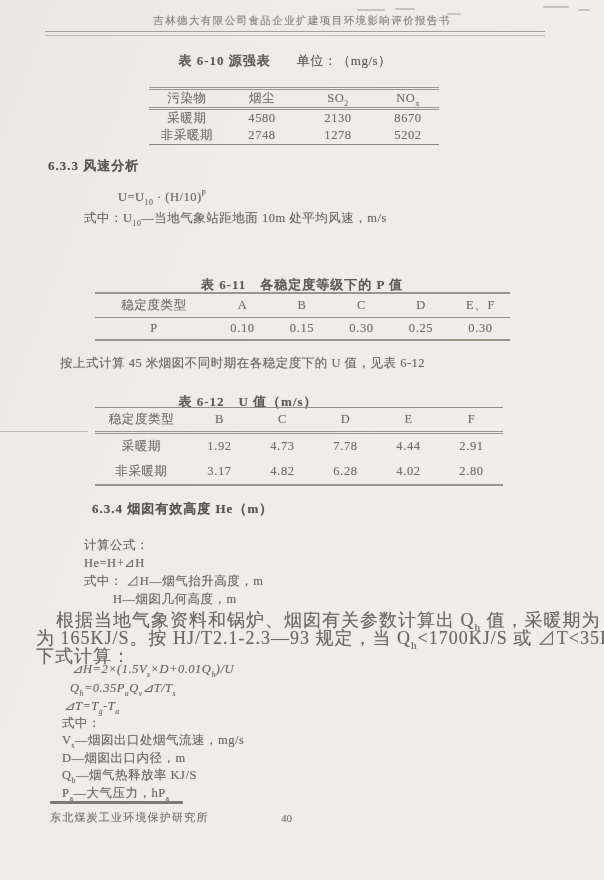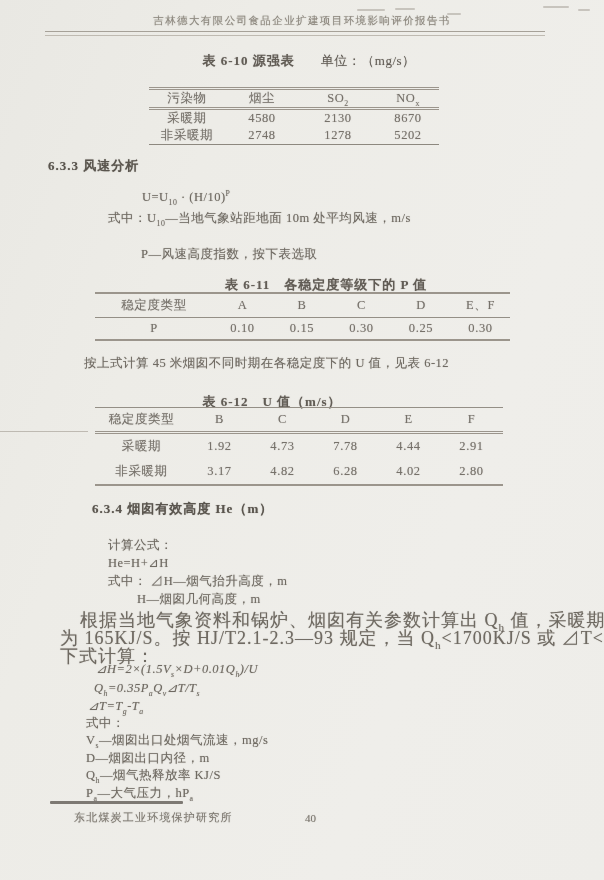--- a/index.html
+++ b/index.html
@@ -3,21 +3,21 @@
 <meta charset="utf-8">
 <style>
   html,body{margin:0;padding:0;}
   .page{
     position:relative;width:604px;height:880px;overflow:hidden;
     background:linear-gradient(110deg,#e9e8e3 0%,#edece7 28%,#efeeea 70%,#eeede9 100%);
     font-family:"Liberation Serif","DejaVu Serif",serif;
     color:#6f6a62;
   }
   .abs{position:absolute;line-height:1.25;white-space:nowrap;}
-  .soft{text-shadow:0 0 1px rgba(118,112,104,.5);padding-left:24px;}
+  .soft{text-shadow:0 0 1px rgba(118,112,104,.5);}
   
   .header-title{top:14px;left:0;width:604px;text-align:center;font-size:10.5px;
     letter-spacing:1.4px;color:#8d887f;text-shadow:0 0 1px rgba(141,136,127,.6);}
   .header-rule{top:31px;left:45px;width:500px;height:3px;
     border-top:1px solid #a6a198;border-bottom:1px solid #bfbab1;}
   
   .mark{position:absolute;background:#a8a399;opacity:.55;border-radius:1px;}
   
   .caption{text-align:center;font-size:13px;color:#625d56;}
   .cap-bold{font-weight:bold;letter-spacing:1px;}
@@ -97,21 +97,20 @@
         <td>2748</td>
         <td>1278</td>
         <td>5202</td>
       </tr>
     </tbody>
   </table>
 
   <div class="abs h-sec" style="top:158px;left:48px;">6.3.3  风速分析</div>
   <div class="abs body-line soft" style="top:190px;left:118px;">U=U<sub>10</sub> · (H/10)<sup>P</sup></div>
   <div class="abs body-line soft" style="top:211px;left:84px;">式中：U<sub>10</sub>—当地气象站距地面 10m 处平均风速，m/s</div>
-  <div class="abs body-line soft" style="top:247px;left:117px;">P—风速高度指数，按下表选取</div>
 
   <div class="abs caption soft cap-bold" style="top:277px;left:0;width:604px;">表 6-11　各稳定度等级下的 P 值</div>
   <table class="t t611">
     <colgroup>
         <col style="width:118px">
         <col style="width:59px">
         <col style="width:60px">
         <col style="width:59px">
         <col style="width:60px">
         <col style="width:59px">

